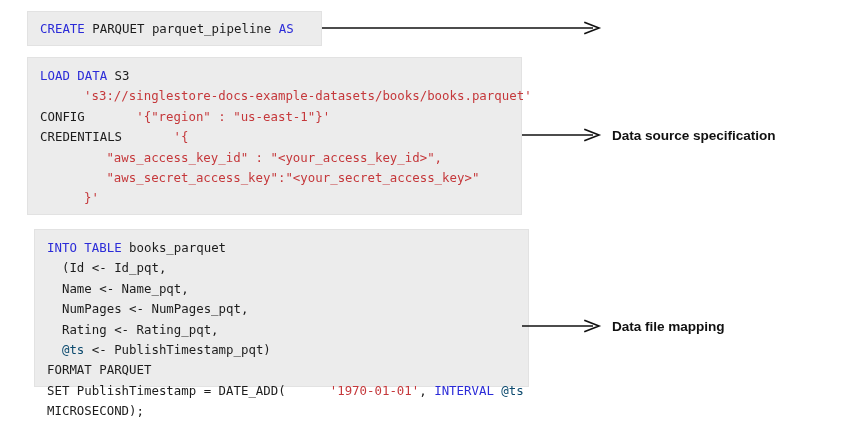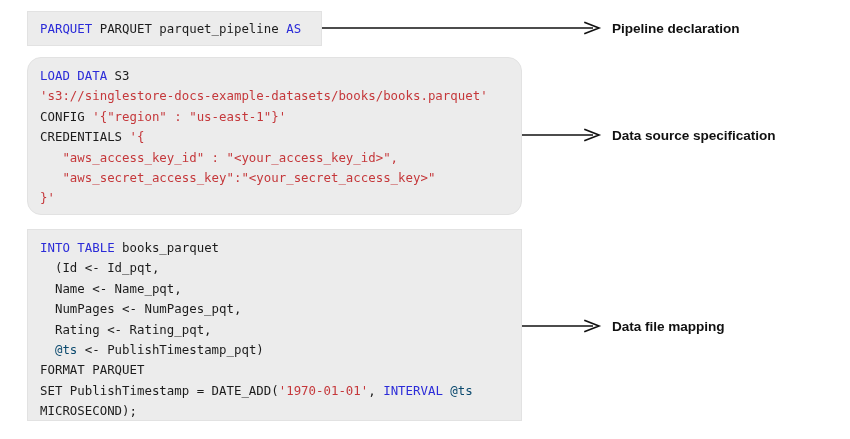--- a/index.html
+++ b/index.html
@@ -26,28 +26,28 @@
     border: 1px solid #e2e2e2;
     box-sizing: border-box;
     font-family: "DejaVu Sans Mono", "Liberation Mono", monospace;
     font-size: 12.4px;
     line-height: 20.4px;
     color: #1c1c1c;
     white-space: pre;
     padding: 8px 12px 9px 12px;
   }
   #block-1 { left: 27px;  top: 11px;  width: 295px; height: 35px; padding-top: 7px; }
-  #block-2 { left: 27px;  top: 57px;  width: 495px; height: 158px; border-radius: 14px; }
-  #block-3 { left: 27px;  top: 229px; width: 495px; height: 192px; }
+  #block-2 { left: 27px;  top: 57px;  width: 495px; height: 158px; }
+  #block-3 { left: 34px;  top: 229px; width: 495px; height: 158px; }
 
   .code-line { display: block; height: 20.4px; }
 
   
   .kw   { color: #2b2bd8; }
-  .str  { color: #c5383b; }
+  .str  { color: #c5383b; margin-left: 44px; }
   .var  { color: #0c4a6e; }
   .pl   { color: #1c1c1c; }
 
   
   .arrow {
     position: absolute;
     height: 12px;
     pointer-events: none;
   }
   .arrow svg { display: block; overflow: visible; }
@@ -61,21 +61,21 @@
     color: #111111;
     white-space: nowrap;
     letter-spacing: -0.05px;
   }
 </style>
 </head>
 <body>
 
 <div id="canvas">
 
-  <div class="code-block" id="block-1"><span class="code-line"><span class="kw">PARQUET</span><span class="pl"> PARQUET parquet_pipeline </span><span class="kw">AS</span></span></div>
+  <div class="code-block" id="block-1"><span class="code-line"><span class="kw">CREATE</span><span class="pl"> PARQUET parquet_pipeline </span><span class="kw">AS</span></span></div>
 
   <div class="code-block" id="block-2"><span class="code-line"><span class="kw">LOAD DATA</span><span class="pl"> S3</span></span><span class="code-line"><span class="str">'s3://singlestore-docs-example-datasets/books/books.parquet'</span></span><span class="code-line"><span class="pl">CONFIG </span><span class="str">'{"region" : "us-east-1"}'</span></span><span class="code-line"><span class="pl">CREDENTIALS </span><span class="str">'{</span></span><span class="code-line"><span class="str">   "aws_access_key_id" : "&lt;your_access_key_id&gt;",</span></span><span class="code-line"><span class="str">   "aws_secret_access_key":"&lt;your_secret_access_key&gt;"</span></span><span class="code-line"><span class="str">}'</span></span></div>
 
   <div class="code-block" id="block-3"><span class="code-line"><span class="kw">INTO TABLE</span><span class="pl"> books_parquet</span></span><span class="code-line"><span class="pl">  (Id &lt;- Id_pqt,</span></span><span class="code-line"><span class="pl">  Name &lt;- Name_pqt,</span></span><span class="code-line"><span class="pl">  NumPages &lt;- NumPages_pqt,</span></span><span class="code-line"><span class="pl">  Rating &lt;- Rating_pqt,</span></span><span class="code-line"><span class="pl">  </span><span class="var">@ts</span><span class="pl"> &lt;- PublishTimestamp_pqt)</span></span><span class="code-line"><span class="pl">FORMAT PARQUET</span></span><span class="code-line"><span class="pl">SET PublishTimestamp = DATE_ADD(</span><span class="str">'1970-01-01'</span><span class="pl">, </span><span class="kw">INTERVAL</span><span class="pl"> </span><span class="var">@ts</span></span><span class="code-line"><span class="pl">MICROSECOND);</span></span></div>
 
   <div class="arrow" style="left:322px; top:22px; width:282px;">
     <svg width="282" height="12" viewBox="0 0 282 12">
       <line x1="0" y1="6" x2="271" y2="6" stroke="#111111" stroke-width="1.6"></line>
       <polyline points="263,0.5 277,6 263,11.5" fill="none" stroke="#111111" stroke-width="1.6" stroke-linecap="square" stroke-linejoin="miter"></polyline>
     </svg>
@@ -88,19 +88,18 @@
     </svg>
   </div>
 
   <div class="arrow" style="left:522px; top:320px; width:82px;">
     <svg width="82" height="12" viewBox="0 0 82 12">
       <line x1="0" y1="6" x2="71" y2="6" stroke="#111111" stroke-width="1.6"></line>
       <polyline points="63,0.5 77,6 63,11.5" fill="none" stroke="#111111" stroke-width="1.6" stroke-linecap="square" stroke-linejoin="miter"></polyline>
     </svg>
   </div>
 
-  <div class="annotation" style="left:612px; top:21px;">Pipeline declaration</div>
 
   <div class="annotation" style="left:612px; top:128px;">Data source specification</div>
 
   <div class="annotation" style="left:612px; top:319px;">Data file mapping</div>
 
 </div>
 
 </body></html>

